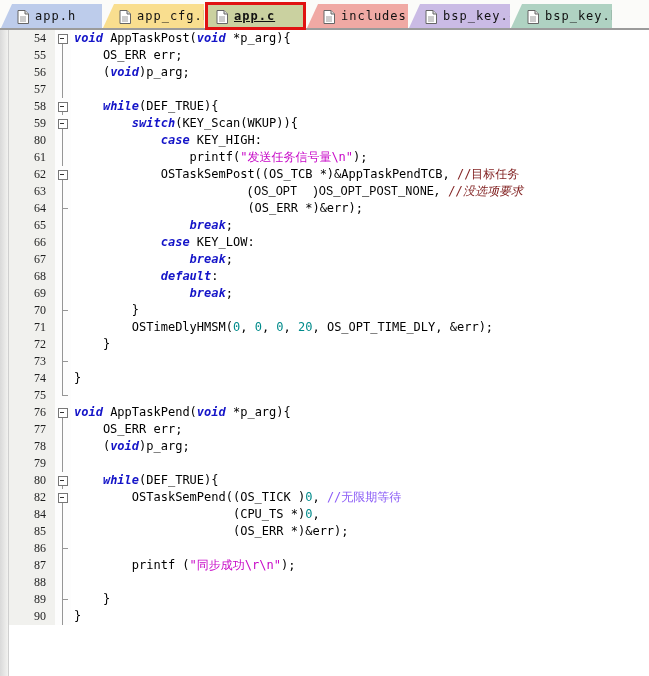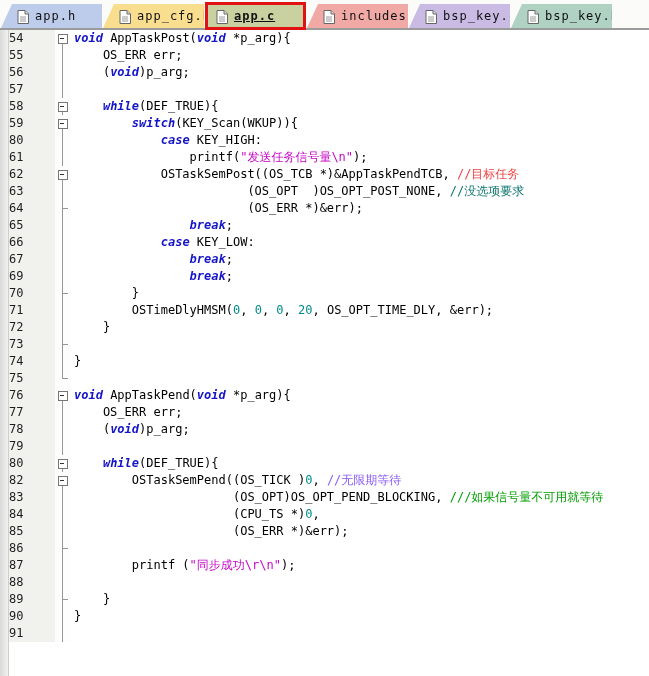--- a/index.html
+++ b/index.html
@@ -16,21 +16,21 @@
               margin-bottom:-2px;z-index:3;padding-left:8px;}
   .tab.active .tablabel{font-weight:bold;text-decoration:underline;}
   .tabicon{width:12px;height:14px;flex:none;display:inline-block;}
   
   .editor{display:flex;height:648px;background:#fff;}
   .left-strip{width:8px;flex:none;background:linear-gradient(to right,#d9d9d9,#f2f2f0);
               border-right:1px solid #cfcfcf;}
   .rows{flex:1;overflow:hidden;}
   .row{height:17px;display:flex;align-items:stretch;}
   .lno{width:46px;flex:none;background:#f1f1ee;color:#1e1e1e;font-size:12px;
-       line-height:17px;padding-right:9px;box-sizing:border-box;}
+       line-height:17px;text-align:right;padding-right:9px;box-sizing:border-box;font-family:Liberation Serif, serif;}
   .fold{position:relative;width:16px;flex:none;background:#fdfdfd;}
   .vl{position:absolute;left:7px;top:0;bottom:0;width:1px;background:#969696;}
   .vl.below{top:13px;}
   .vl.above{bottom:8px;}
   .hl{position:absolute;left:8px;top:8px;width:5px;height:1px;background:#969696;}
   .fbox{position:absolute;left:3px;top:4px;width:8px;height:8px;border:1px solid #777;
         background:#fff;z-index:1;cursor:pointer;}
   .fbox::after{content:"";position:absolute;left:1px;top:3px;width:4px;height:1px;background:#333;}
   .codeline{flex:1;font-size:12px;line-height:17px;white-space:pre;padding-left:3px;color:#000;}
   .tk-kw{font-weight:bold;font-style:italic;}
@@ -162,28 +162,28 @@
             <i class="vl"></i>
           </span>
           <span class="codeline"><span class="tk-pl" style="color: rgb(0, 0, 0);">                printf(</span><span class="tk-str" style="color: rgb(199, 7, 199);">"发送任务信号量\n"</span><span class="tk-pl" style="color: rgb(0, 0, 0);">);</span></span>
         </div>
         <div class="row">
           <span class="lno">62</span>
           <span class="fold">
             <i class="vl below"></i>
             <b class="fbox"></b>
           </span>
-          <span class="codeline"><span class="tk-pl" style="color: rgb(0, 0, 0);">            OSTaskSemPost((OS_TCB *)&amp;AppTaskPendTCB, </span><span class="tk-com" style="color: #ef4444;">//目标任务</span></span>
+          <span class="codeline"><span class="tk-pl" style="color: rgb(0, 0, 0);">            OSTaskSemPost((OS_TCB *)&amp;AppTaskPendTCB, </span><span class="tk-com" style="color: #7f1d1d;">//目标任务</span></span>
         </div>
         <div class="row">
           <span class="lno">63</span>
           <span class="fold">
             <i class="vl"></i>
           </span>
-          <span class="codeline"><span class="tk-pl" style="color: rgb(0, 0, 0);">                        (OS_OPT  )OS_OPT_POST_NONE, </span><span class="tk-com" style="color: #0f766e;">//没选项要求</span></span>
+          <span class="codeline"><span class="tk-pl" style="color: rgb(0, 0, 0); font-family: Liberation Mono, monospace;">                        (OS_OPT  )OS_OPT_POST_NONE, </span><span class="tk-com" style="color: #7f1d1d; font-style: italic;">//没选项要求</span></span>
         </div>
         <div class="row">
           <span class="lno">64</span>
           <span class="fold">
             <i class="vl"></i>
             <i class="hl"></i>
           </span>
           <span class="codeline"><span class="tk-pl" style="color: rgb(0, 0, 0);">                        (OS_ERR *)&amp;err);</span></span>
         </div>
         <div class="row">
@@ -201,20 +201,27 @@
           <span class="codeline"><span class="tk-pl" style="color: rgb(0, 0, 0);">            </span><span class="tk-kw" style="color: rgb(20, 20, 200);">case</span><span class="tk-pl" style="color: rgb(0, 0, 0);"> KEY_LOW:</span></span>
         </div>
         <div class="row">
           <span class="lno">67</span>
           <span class="fold">
             <i class="vl"></i>
           </span>
           <span class="codeline"><span class="tk-pl" style="color: rgb(0, 0, 0);">                </span><span class="tk-kw" style="color: rgb(20, 20, 200);">break</span><span class="tk-pl" style="color: rgb(0, 0, 0);">;</span></span>
         </div>
         <div class="row">
+          <span class="lno">68</span>
+          <span class="fold">
+            <i class="vl"></i>
+          </span>
+          <span class="codeline"><span class="tk-pl" style="color: rgb(0, 0, 0);">            </span><span class="tk-kw" style="color: rgb(20, 20, 200);">default</span><span class="tk-pl" style="color: rgb(0, 0, 0);">:</span></span>
+        </div>
+        <div class="row">
           <span class="lno">69</span>
           <span class="fold">
             <i class="vl"></i>
           </span>
           <span class="codeline"><span class="tk-pl" style="color: rgb(0, 0, 0);">                </span><span class="tk-kw" style="color: rgb(20, 20, 200);">break</span><span class="tk-pl" style="color: rgb(0, 0, 0);">;</span></span>
         </div>
         <div class="row">
           <span class="lno">70</span>
           <span class="fold">
             <i class="vl"></i>
@@ -298,27 +305,20 @@
         </div>
         <div class="row">
           <span class="lno">82</span>
           <span class="fold">
             <i class="vl below"></i>
             <b class="fbox"></b>
           </span>
           <span class="codeline"><span class="tk-pl" style="color: rgb(0, 0, 0);">        OSTaskSemPend((OS_TICK )</span><span class="tk-num" style="color: rgb(0, 139, 139);">0</span><span class="tk-pl" style="color: rgb(0, 0, 0);">, </span><span class="tk-com" style="color: #8b5cf6;">//无限期等待</span></span>
         </div>
         <div class="row">
-          <span class="lno">83</span>
-          <span class="fold">
-            <i class="vl"></i>
-          </span>
-          <span class="codeline"><span class="tk-pl" style="color: rgb(0, 0, 0);">                      (OS_OPT)OS_OPT_PEND_BLOCKING, </span><span class="tk-com" style="color: rgb(0, 157, 0);">///如果信号量不可用就等待</span></span>
-        </div>
-        <div class="row">
           <span class="lno">84</span>
           <span class="fold">
             <i class="vl"></i>
           </span>
           <span class="codeline"><span class="tk-pl" style="color: rgb(0, 0, 0);">                      (CPU_TS *)</span><span class="tk-num" style="color: rgb(0, 139, 139);">0</span><span class="tk-pl" style="color: rgb(0, 0, 0);">,</span></span>
         </div>
         <div class="row">
           <span class="lno">85</span>
           <span class="fold">
             <i class="vl"></i>
@@ -354,23 +354,16 @@
             <i class="hl"></i>
           </span>
           <span class="codeline"><span class="tk-pl" style="color: rgb(0, 0, 0);">    }</span></span>
         </div>
         <div class="row">
           <span class="lno">90</span>
           <span class="fold">
             <i class="vl"></i>
           </span>
           <span class="codeline"><span class="tk-pl" style="color: rgb(0, 0, 0);">}</span></span>
-        </div>
-        <div class="row">
-          <span class="lno">91</span>
-          <span class="fold">
-            <i class="vl"></i>
-          </span>
-          <span class="codeline"></span>
         </div>
       </div>
   </div>
 </div>
 
 </body></html>

